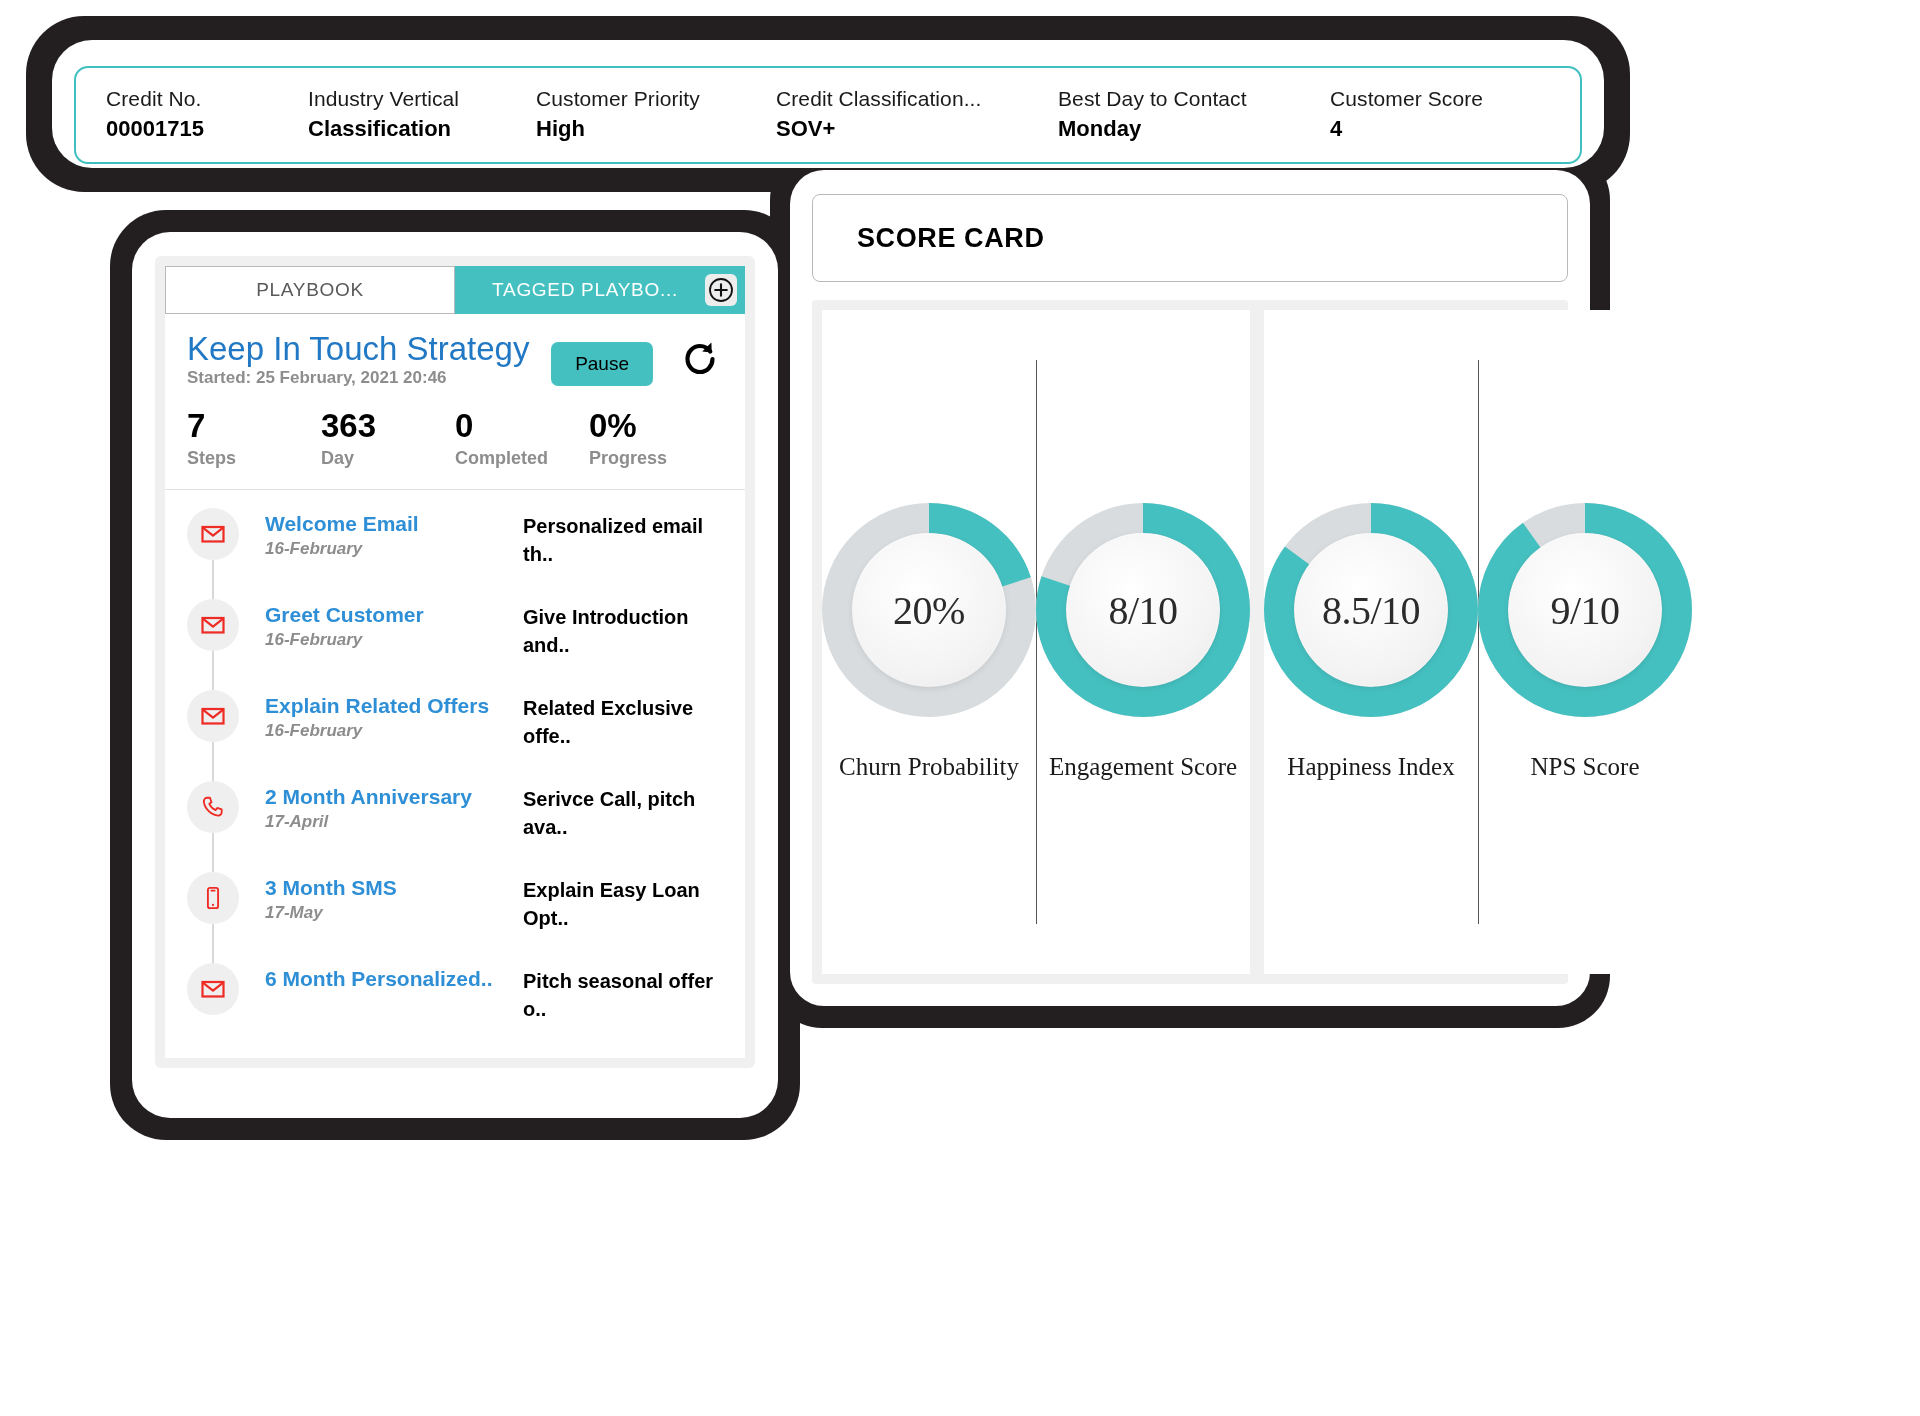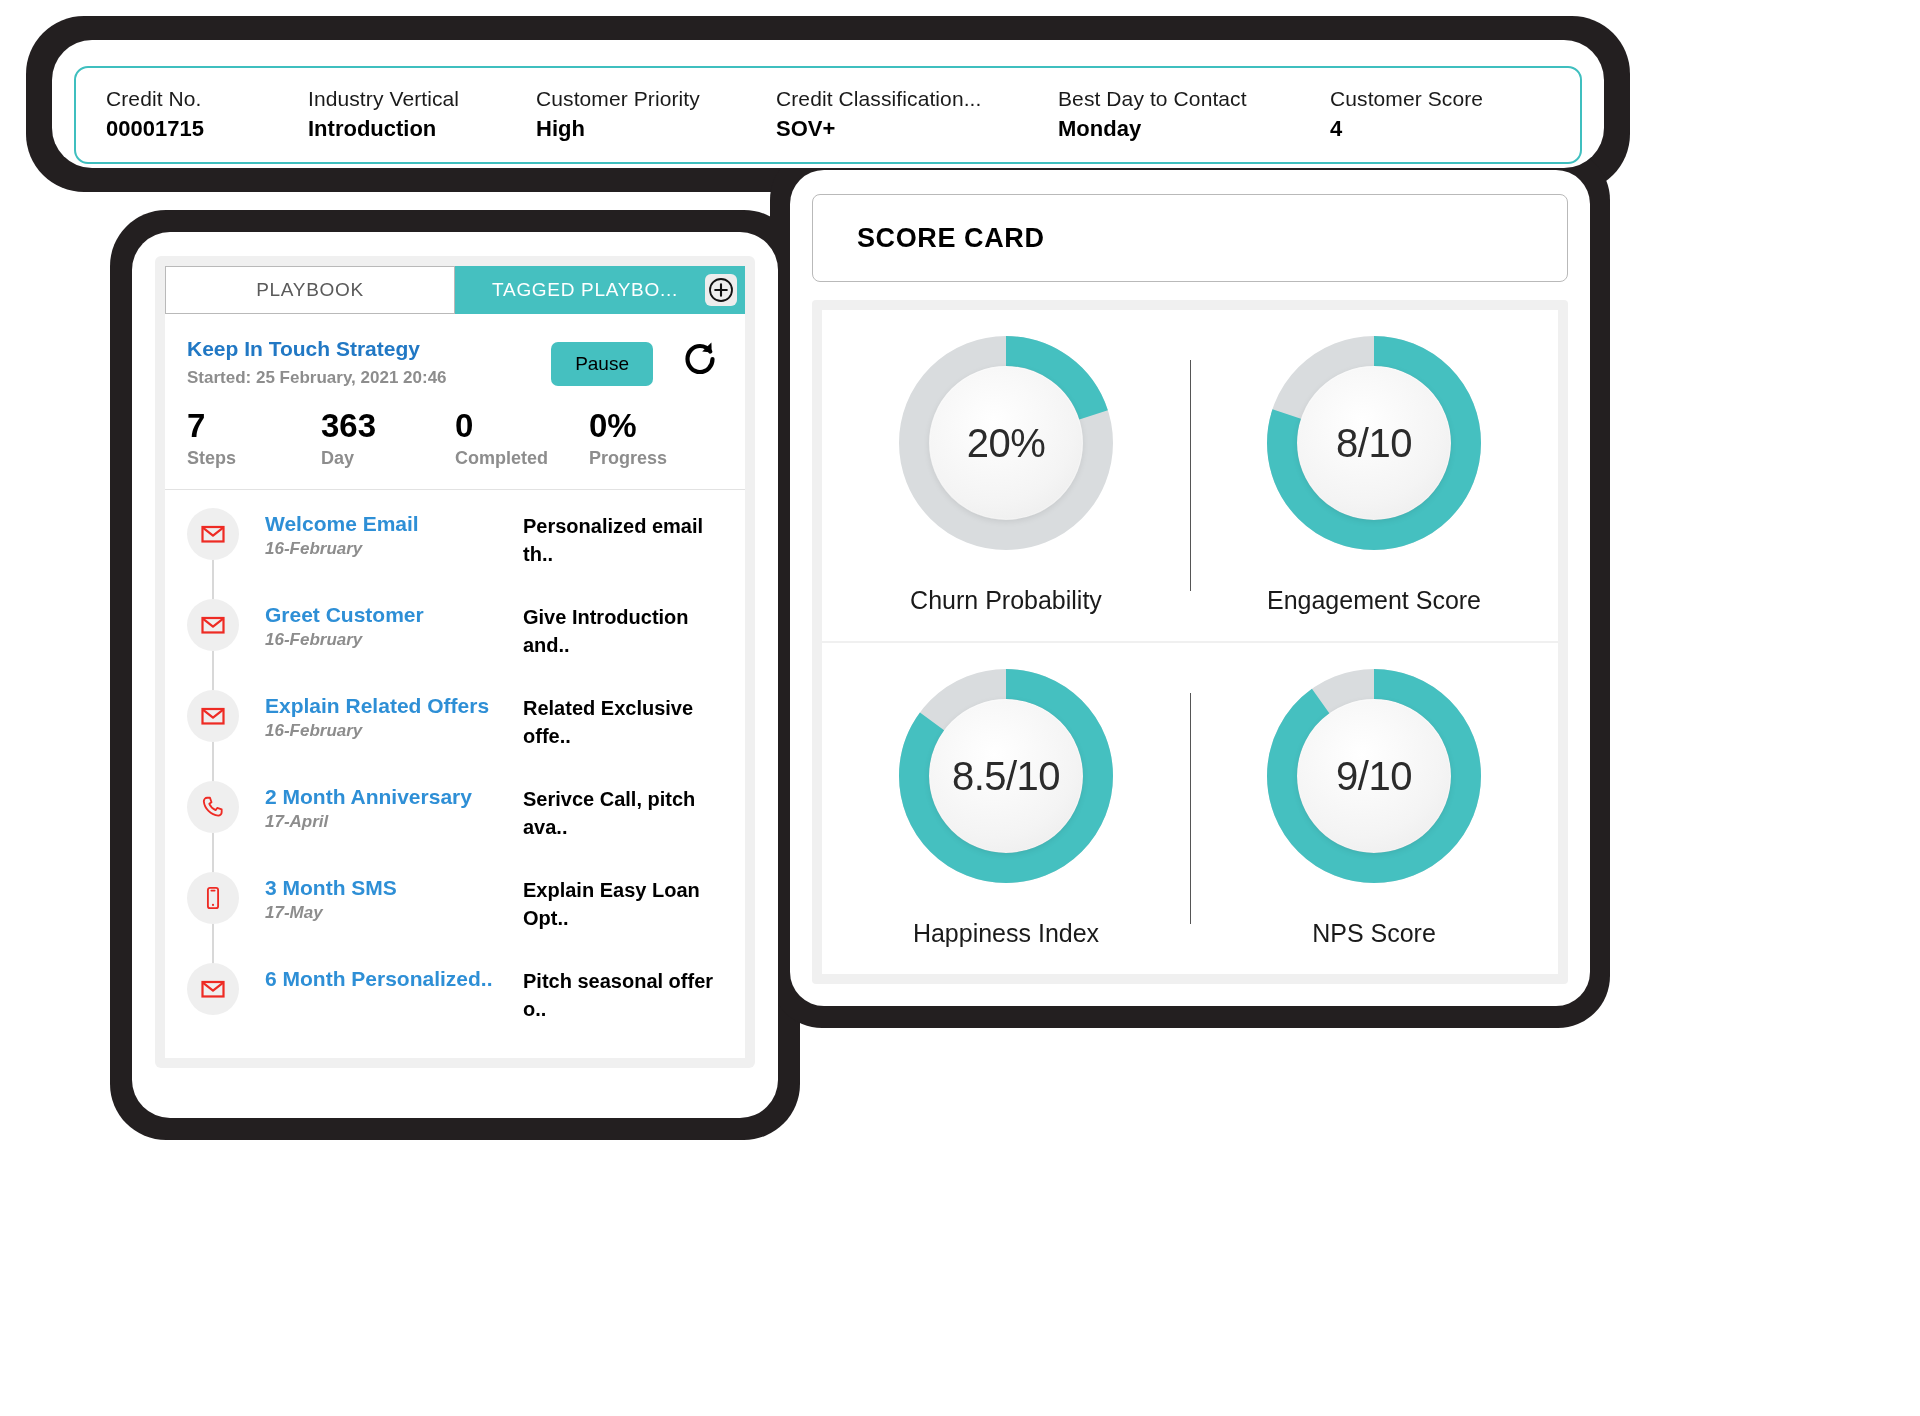--- a/index.html
+++ b/index.html
@@ -81,21 +81,21 @@
   #add-playbook-btn {
     position: absolute; right: 8px; top: 8px;
     width: 32px; height: 32px;
     background: #ededed; border-radius: 6px;
     display: flex; align-items: center; justify-content: center;
     cursor: pointer;
   }
 
   #strategy-head { padding: 18px 22px 0 22px; position: relative; }
   #strategy-title {
-    font-size: 21px; font-weight: 700; color: #2178c4; line-height: 34px;
+    font-size: 33px; font-weight: 400; color: #2178c4; line-height: 34px;
   }
   #strategy-started {
     font-size: 17px; font-weight: 700; color: #8d8d8d; margin-top: 2px;
   }
   #pause-btn {
     position: absolute; right: 92px; top: 28px;
     background: #45c0c0; color: #000000;
     font-size: 19px; font-weight: 400;
     border: none; border-radius: 7px;
     padding: 11px 24px; cursor: pointer;
@@ -144,21 +144,21 @@
   #scorecard-header {
     height: 88px; background: #ffffff;
     border: 1px solid #b9b9b9; border-radius: 8px;
     display: flex; align-items: center; padding-left: 44px;
   }
   #scorecard-header-text {
     font-size: 27px; font-weight: 700; color: #000; letter-spacing: .6px;
   }
   #gauges-outer {
     flex: 1 1 auto; background: #f0f0f0; border-radius: 4px;
-    padding: 10px; display: flex; flex-direction: column; gap: 2px;
+    padding: 10px; display: flex; flex-direction: row; gap: 14px; font-family: Liberation Serif, serif;
   }
   .gauge-card {
     flex: 1 1 0; background: #ffffff;
     display: flex; align-items: center; justify-content: center;
     position: relative;
   }
   .gauge-divider {
     position: absolute; left: 50%; top: 50px; bottom: 50px;
     width: 1px; background: #555;
   }
@@ -192,21 +192,21 @@
   <div class="panel" id="panel-left"></div>
   <div class="panel" id="panel-right"></div>
 
   <div id="infobar">
     <div class="info-field" id="f-account">
       <div class="info-label">Credit No.</div>
       <div class="info-value">00001715</div>
     </div>
     <div class="info-field" id="f-industry">
       <div class="info-label">Industry Vertical</div>
-      <div class="info-value">Introduction</div>
+      <div class="info-value">Classification</div>
     </div>
     <div class="info-field" id="f-priority">
       <div class="info-label">Customer Priority</div>
       <div class="info-value">High</div>
     </div>
     <div class="info-field" id="f-credit">
       <div class="info-label">Credit Classification...</div>
       <div class="info-value">SOV+</div>
     </div>
     <div class="info-field" id="f-bestday">

